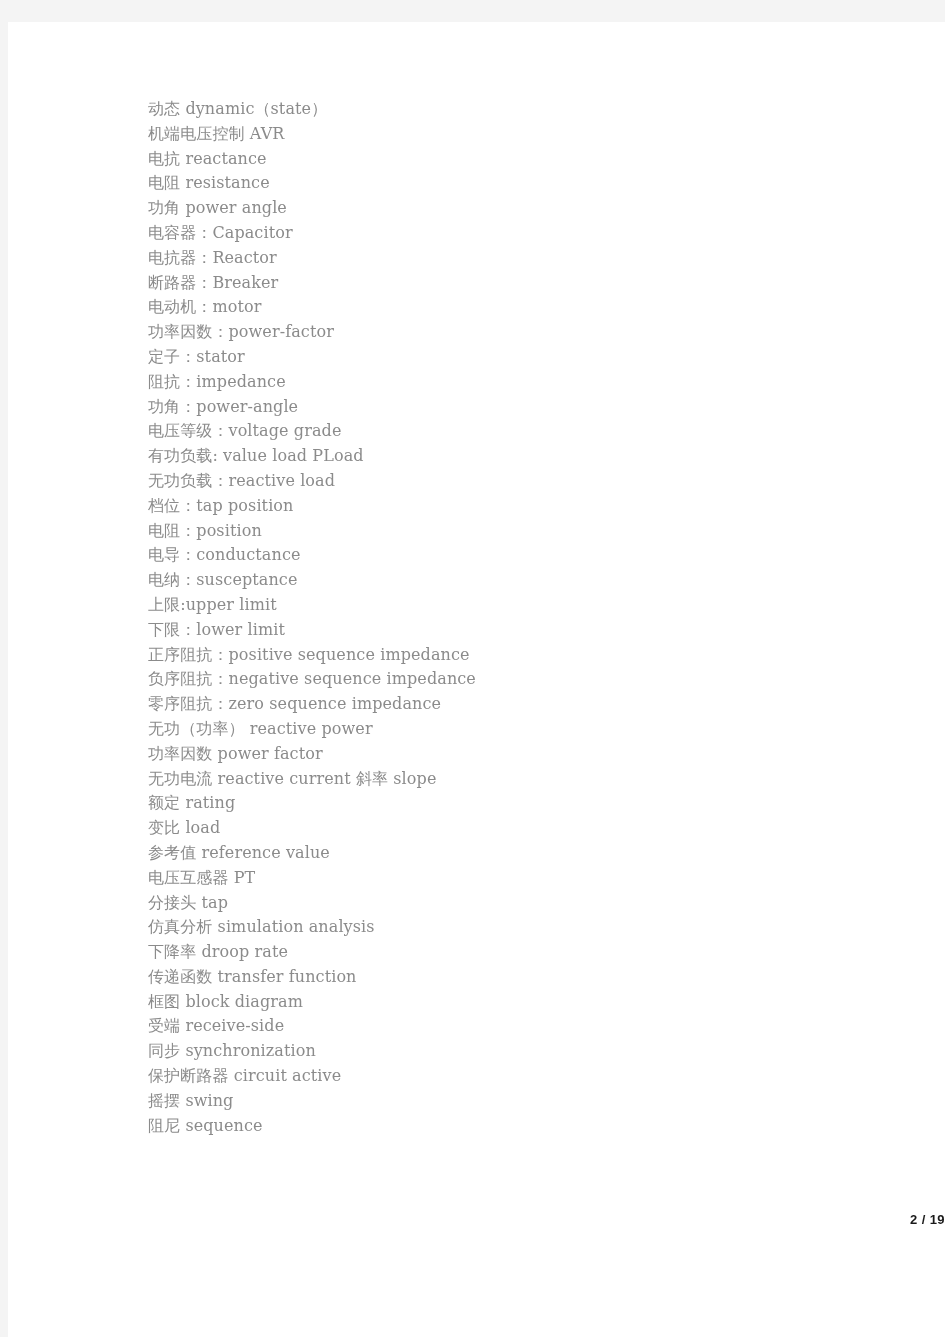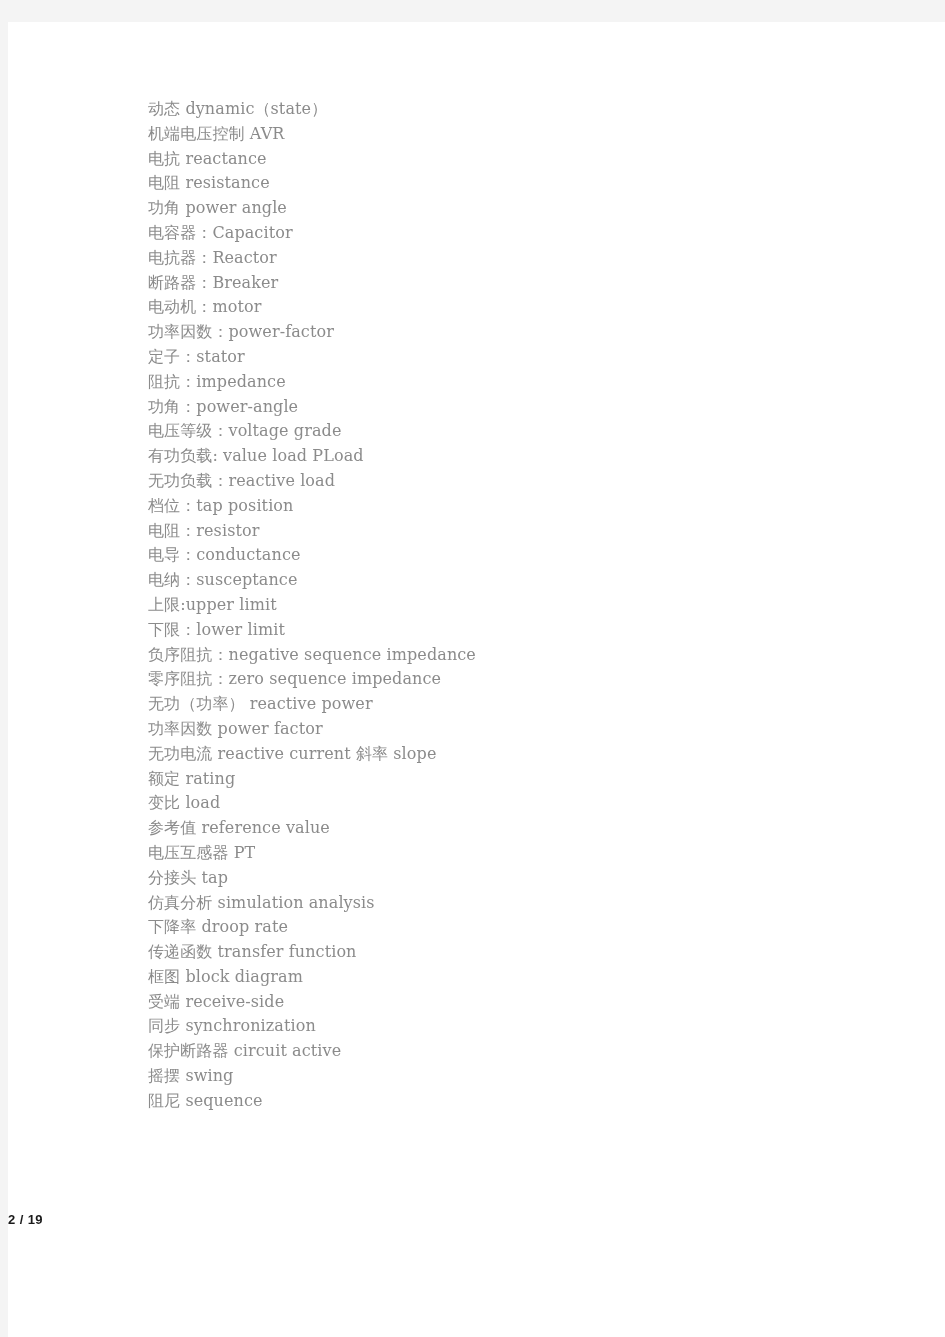--- a/index.html
+++ b/index.html
@@ -41,21 +41,21 @@
     white-space: pre;
     letter-spacing: 0.1px;
   }
 
   
   #page-footer {
     position: absolute;
     left: 0;
     right: 0;
     top: 1188px;  
-    text-align: left;
+    text-align: right;
     padding-right: 0;
   }
   #page-footer .label {
     font-family: "Liberation Sans", "DejaVu Sans", sans-serif;
     font-size: 13px;
     font-weight: bold;
     color: #1a1a1a;
     letter-spacing: 0.4px;
   }
 </style>
@@ -75,25 +75,26 @@
       <div class="gloss-line">断路器：Breaker</div>
       <div class="gloss-line">电动机：motor</div>
       <div class="gloss-line">功率因数：power-factor</div>
       <div class="gloss-line">定子：stator</div>
       <div class="gloss-line">阻抗：impedance</div>
       <div class="gloss-line">功角：power-angle</div>
       <div class="gloss-line">电压等级：voltage grade</div>
       <div class="gloss-line">有功负载: value load PLoad</div>
       <div class="gloss-line">无功负载：reactive load</div>
       <div class="gloss-line">档位：tap position</div>
-      <div class="gloss-line">电阻：resistor</div>
+      <div class="gloss-line">电阻：position</div>
       <div class="gloss-line">电导：conductance</div>
       <div class="gloss-line">电纳：susceptance</div>
       <div class="gloss-line">上限:upper limit</div>
       <div class="gloss-line">下限：lower limit</div>
+      <div class="gloss-line">正序阻抗：positive sequence impedance</div>
       <div class="gloss-line">负序阻抗：negative sequence impedance</div>
       <div class="gloss-line">零序阻抗：zero sequence impedance</div>
       <div class="gloss-line">无功（功率） reactive power</div>
       <div class="gloss-line">功率因数 power factor</div>
       <div class="gloss-line">无功电流 reactive current 斜率 slope</div>
       <div class="gloss-line">额定 rating</div>
       <div class="gloss-line">变比 load</div>
       <div class="gloss-line">参考值 reference value</div>
       <div class="gloss-line">电压互感器 PT</div>
       <div class="gloss-line">分接头 tap</div>

